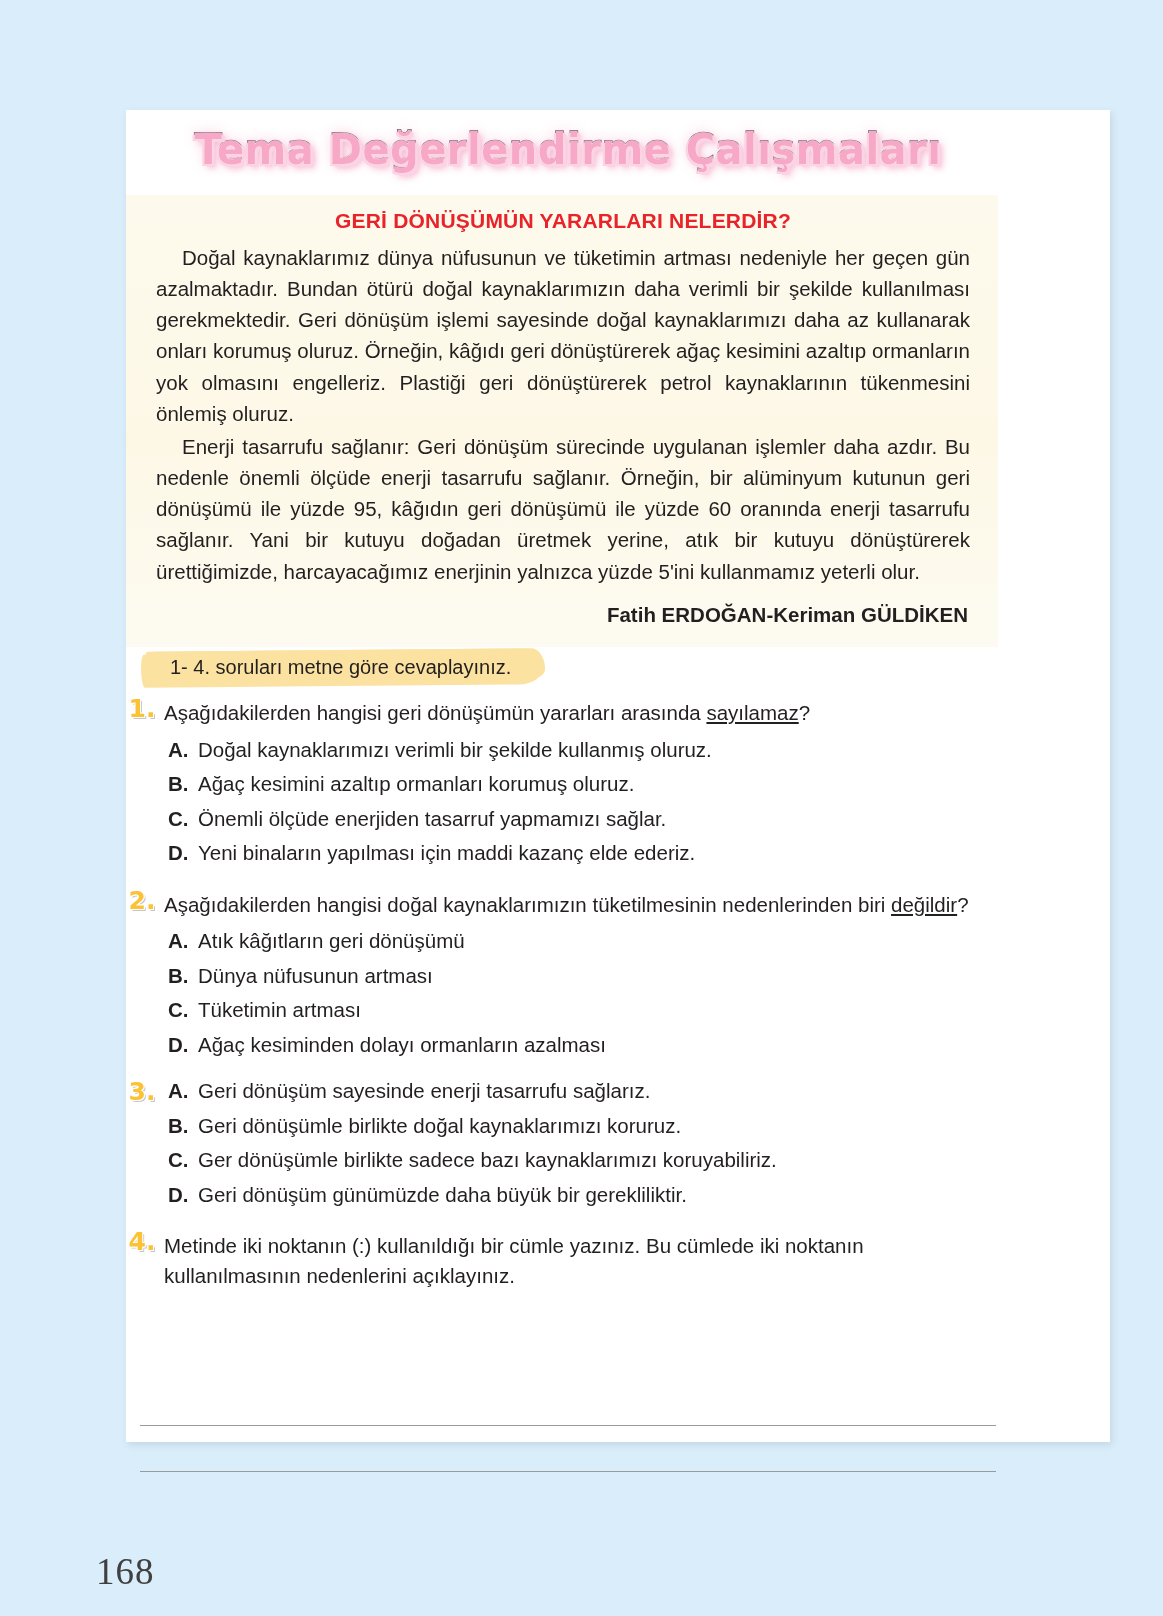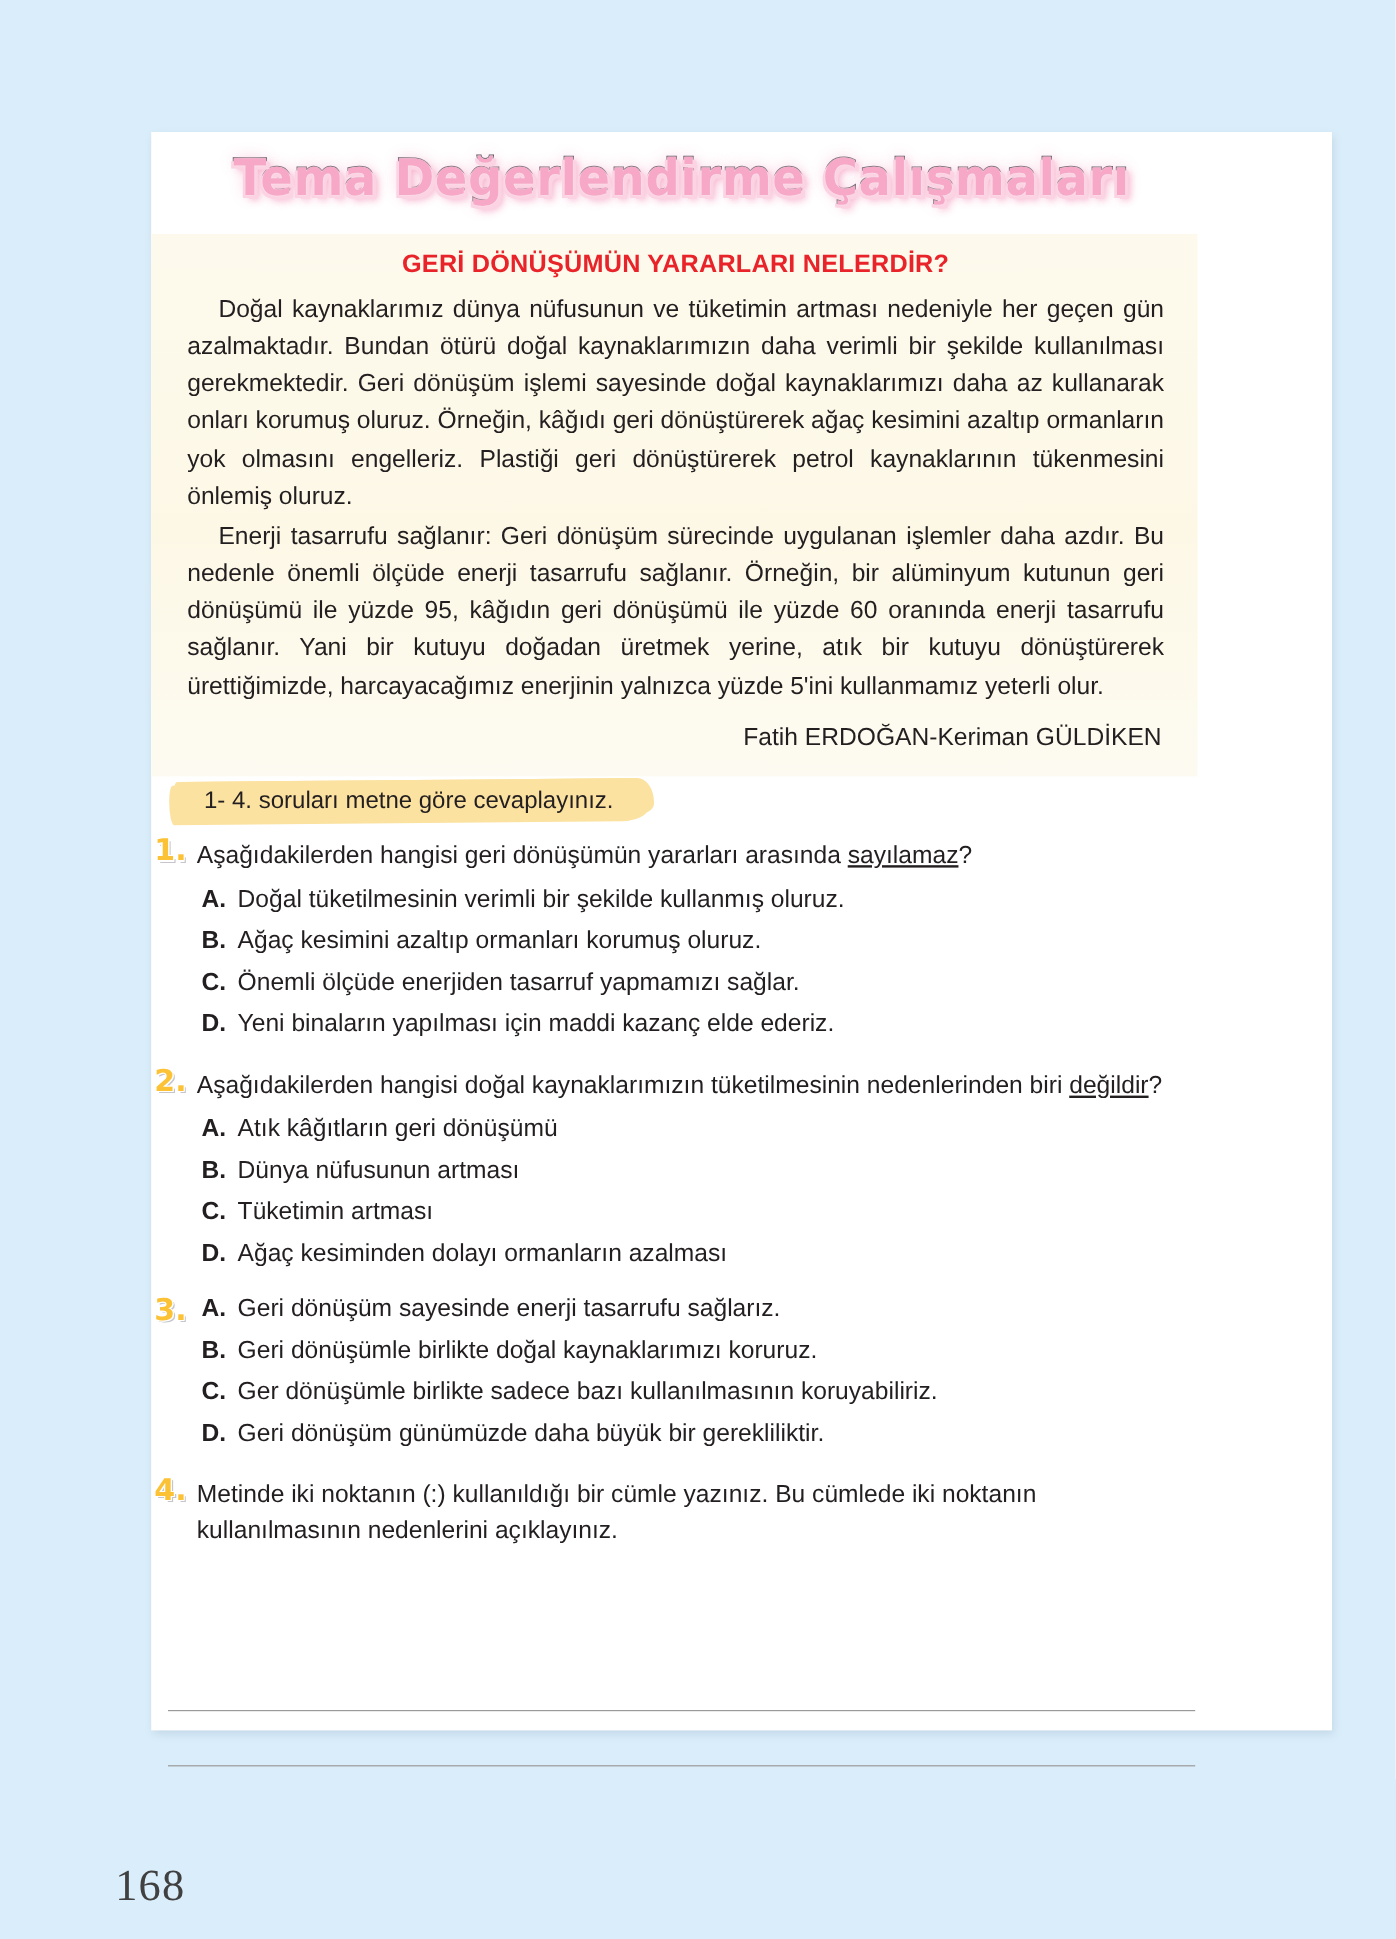--- a/index.html
+++ b/index.html
@@ -76,21 +76,21 @@
     font-size: 20.5px;
     line-height: 1.52;
     color: #231f20;
     text-align: justify;
     text-indent: 26px;
     margin-bottom: 2px;
   }
   .passage-author {
     text-align: right;
     font-size: 20.5px;
-    font-weight: normal;
+    font-weight: bold;
     color: #231f20;
     margin-top: 16px;
     padding-right: 2px;
   }
 
   
   .instruction-wrap {
     position: absolute;
     left: 18px;
     top: 540px;
@@ -214,21 +214,21 @@
   </div>
 
   <div class="questions">
 
     <div class="question-block">
       <div class="qnum">1.</div>
       <div class="qtext"><span>Aşağıdakilerden hangisi geri dönüşümün yararları arasında </span><u>sayılamaz</u><span>?</span></div>
       <div class="options">
         <div class="option">
           <span class="option-letter">A.</span>
-          <span class="option-text">Doğal tüketilmesinin verimli bir şekilde kullanmış oluruz.</span>
+          <span class="option-text">Doğal kaynaklarımızı verimli bir şekilde kullanmış oluruz.</span>
         </div>
         <div class="option">
           <span class="option-letter">B.</span>
           <span class="option-text">Ağaç kesimini azaltıp ormanları korumuş oluruz.</span>
         </div>
         <div class="option">
           <span class="option-letter">C.</span>
           <span class="option-text">Önemli ölçüde enerjiden tasarruf yapmamızı sağlar.</span>
         </div>
         <div class="option">
@@ -267,21 +267,21 @@
         <div class="option">
           <span class="option-letter">A.</span>
           <span class="option-text">Geri dönüşüm sayesinde enerji tasarrufu sağlarız.</span>
         </div>
         <div class="option">
           <span class="option-letter">B.</span>
           <span class="option-text">Geri dönüşümle birlikte doğal kaynaklarımızı koruruz.</span>
         </div>
         <div class="option">
           <span class="option-letter">C.</span>
-          <span class="option-text">Ger dönüşümle birlikte sadece bazı kullanılmasının koruyabiliriz.</span>
+          <span class="option-text">Ger dönüşümle birlikte sadece bazı kaynaklarımızı koruyabiliriz.</span>
         </div>
         <div class="option">
           <span class="option-letter">D.</span>
           <span class="option-text">Geri dönüşüm günümüzde daha büyük bir gerekliliktir.</span>
         </div>
       </div>
     </div>
 
     <div class="question-block">
       <div class="qnum">4.</div>

